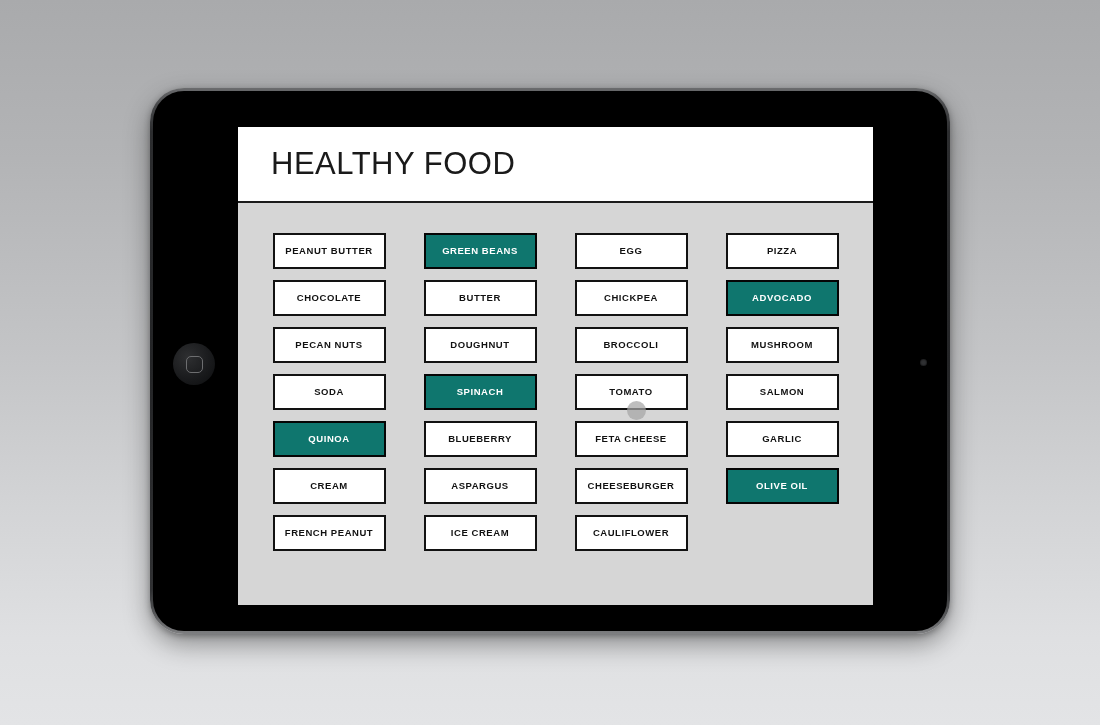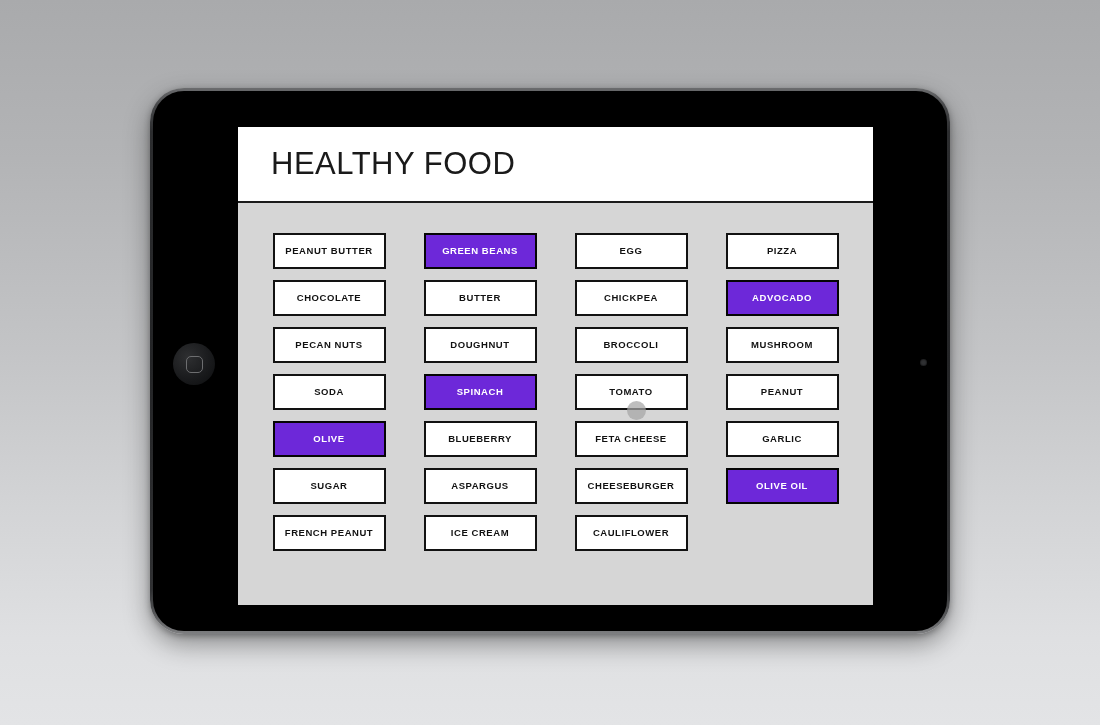--- a/index.html
+++ b/index.html
@@ -104,21 +104,21 @@
     justify-content:center;
     font-size:9.5px;
     font-weight:bold;
     letter-spacing:0.55px;
     text-align:center;
     line-height:1;
     white-space:nowrap;
     user-select:none;
   }
   .food-btn.selected {
-    background:#6d28d9;
+    background:#0f766e;
     border-color:#050505;
     color:#ffffff;
   }
 
   
   #cursor {
     position:absolute;
     left:474px; top:310px;
     width:19px; height:19px;
     border-radius:50%;
@@ -154,26 +154,26 @@
             <div class="food-btn">BUTTER</div>
             <div class="food-btn">CHICKPEA</div>
             <div class="food-btn selected">ADVOCADO</div>
             <div class="food-btn">PECAN NUTS</div>
             <div class="food-btn">DOUGHNUT</div>
             <div class="food-btn">BROCCOLI</div>
             <div class="food-btn">MUSHROOM</div>
             <div class="food-btn">SODA</div>
             <div class="food-btn selected">SPINACH</div>
             <div class="food-btn">TOMATO</div>
-            <div class="food-btn">PEANUT</div>
-            <div class="food-btn selected">OLIVE</div>
+            <div class="food-btn">SALMON</div>
+            <div class="food-btn selected">QUINOA</div>
             <div class="food-btn">BLUEBERRY</div>
             <div class="food-btn">FETA CHEESE</div>
             <div class="food-btn">GARLIC</div>
-            <div class="food-btn">SUGAR</div>
+            <div class="food-btn">CREAM</div>
             <div class="food-btn">ASPARGUS</div>
             <div class="food-btn">CHEESEBURGER</div>
             <div class="food-btn selected">OLIVE OIL</div>
             <div class="food-btn">FRENCH PEANUT</div>
             <div class="food-btn">ICE CREAM</div>
             <div class="food-btn">CAULIFLOWER</div>
           </div>
       </div>
 
     </div>

